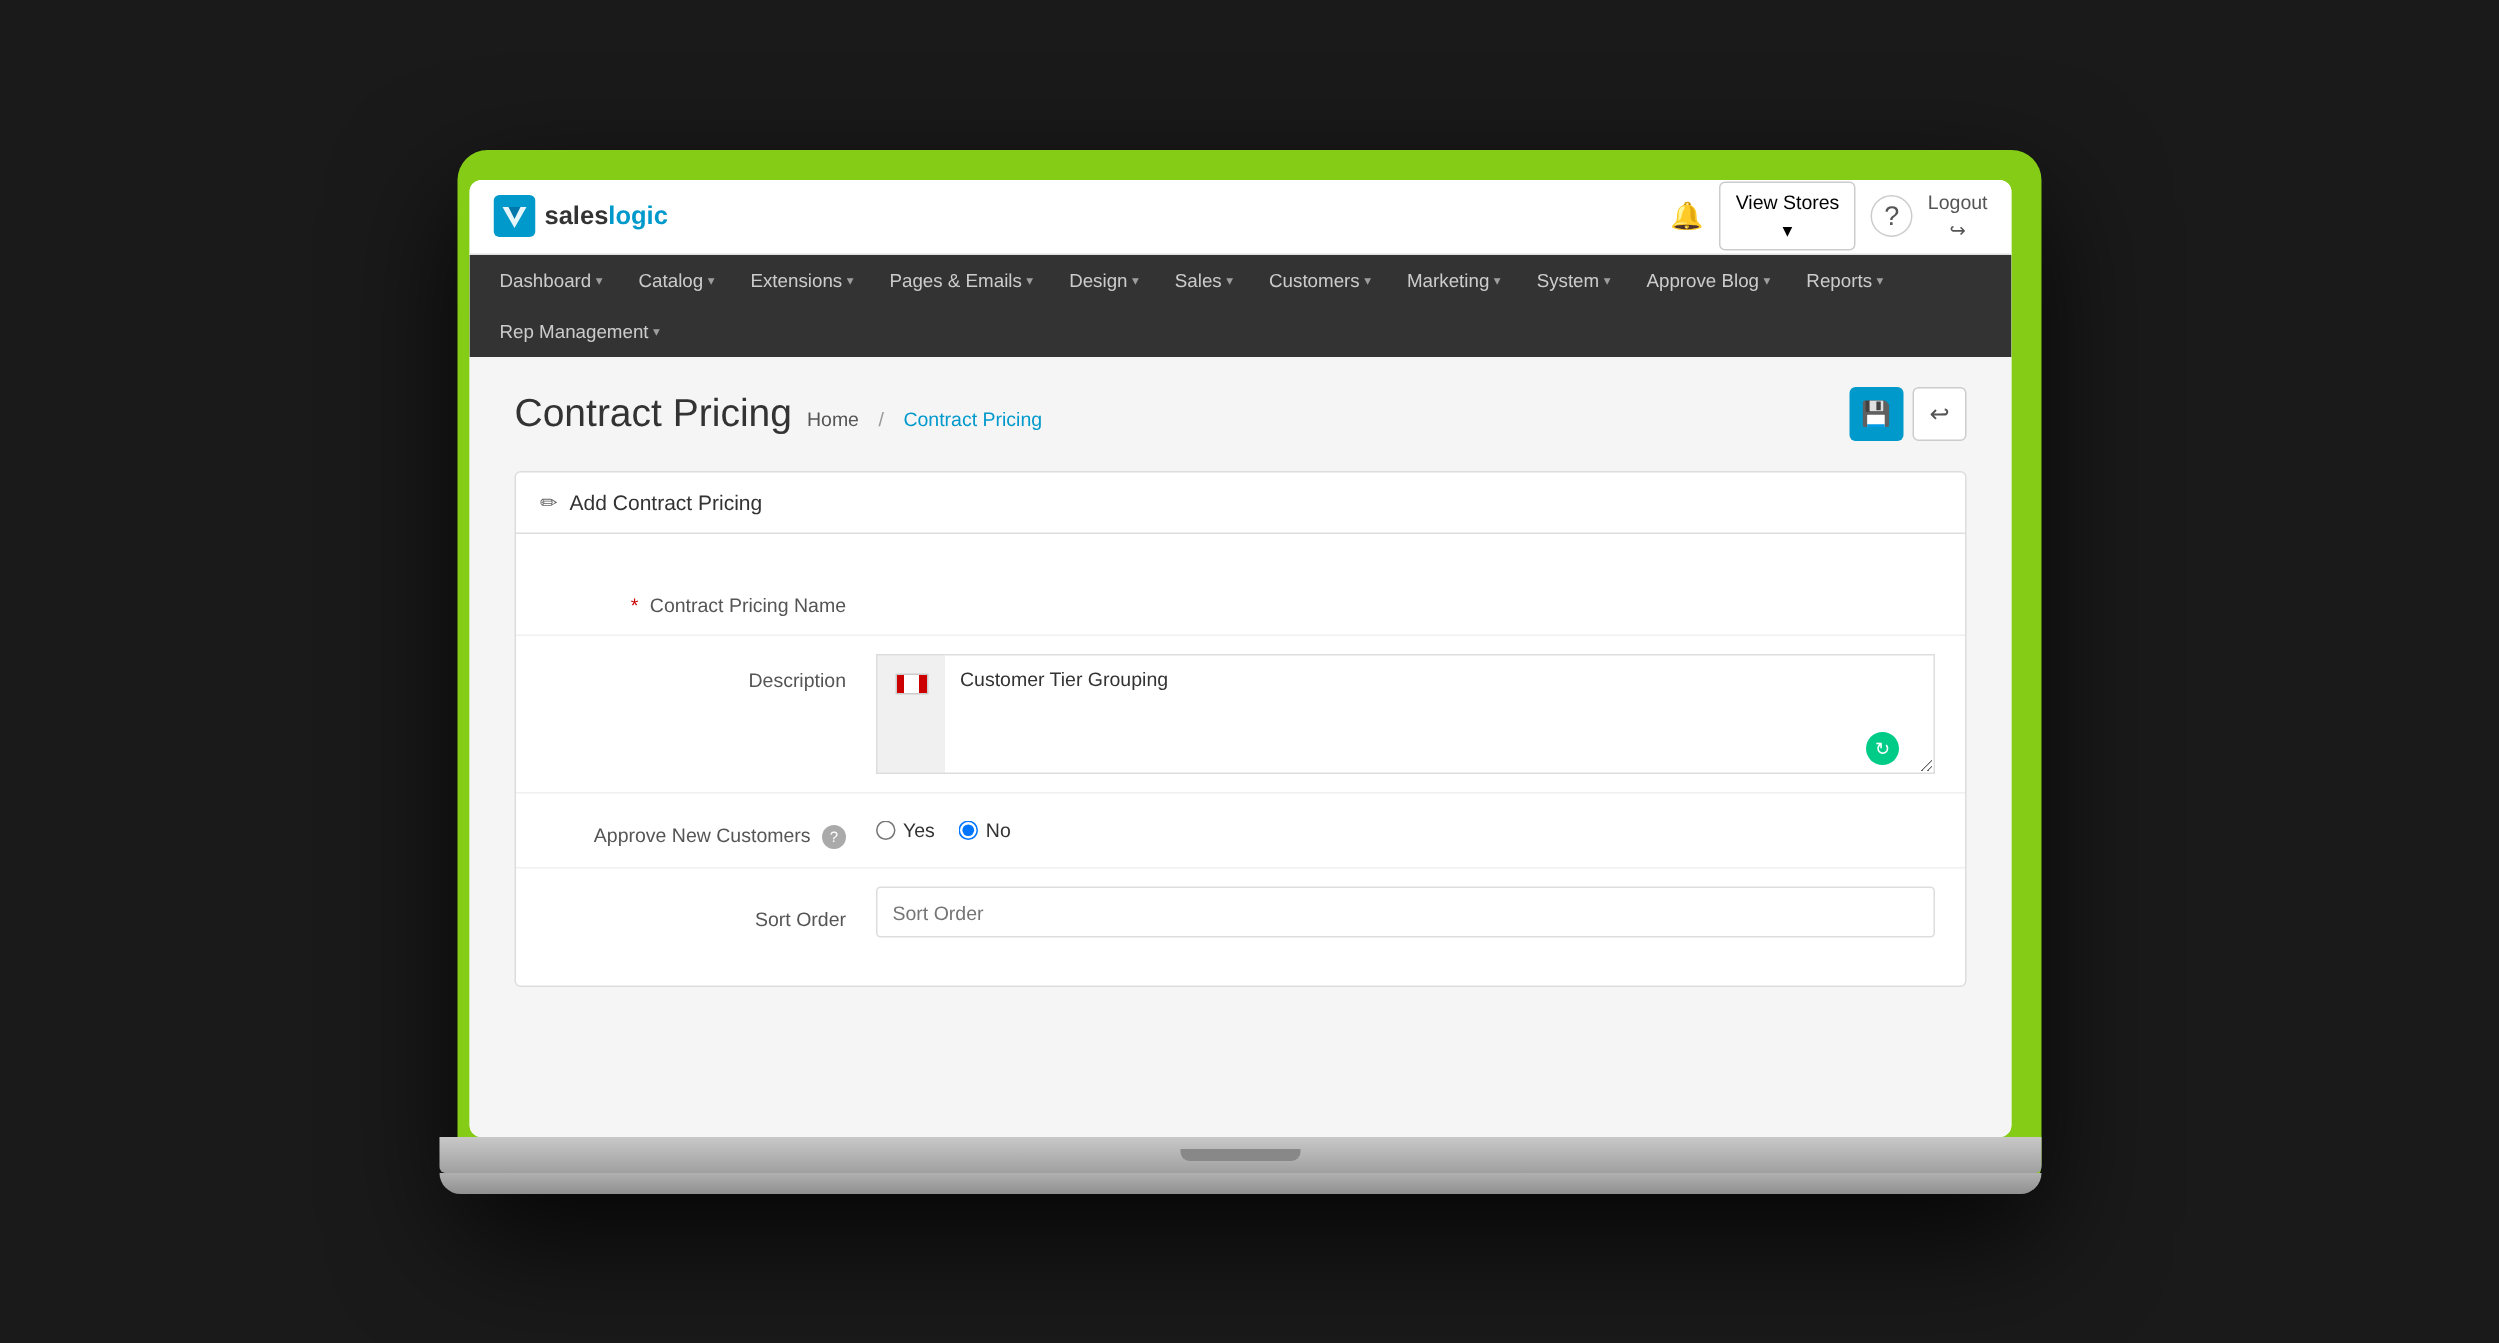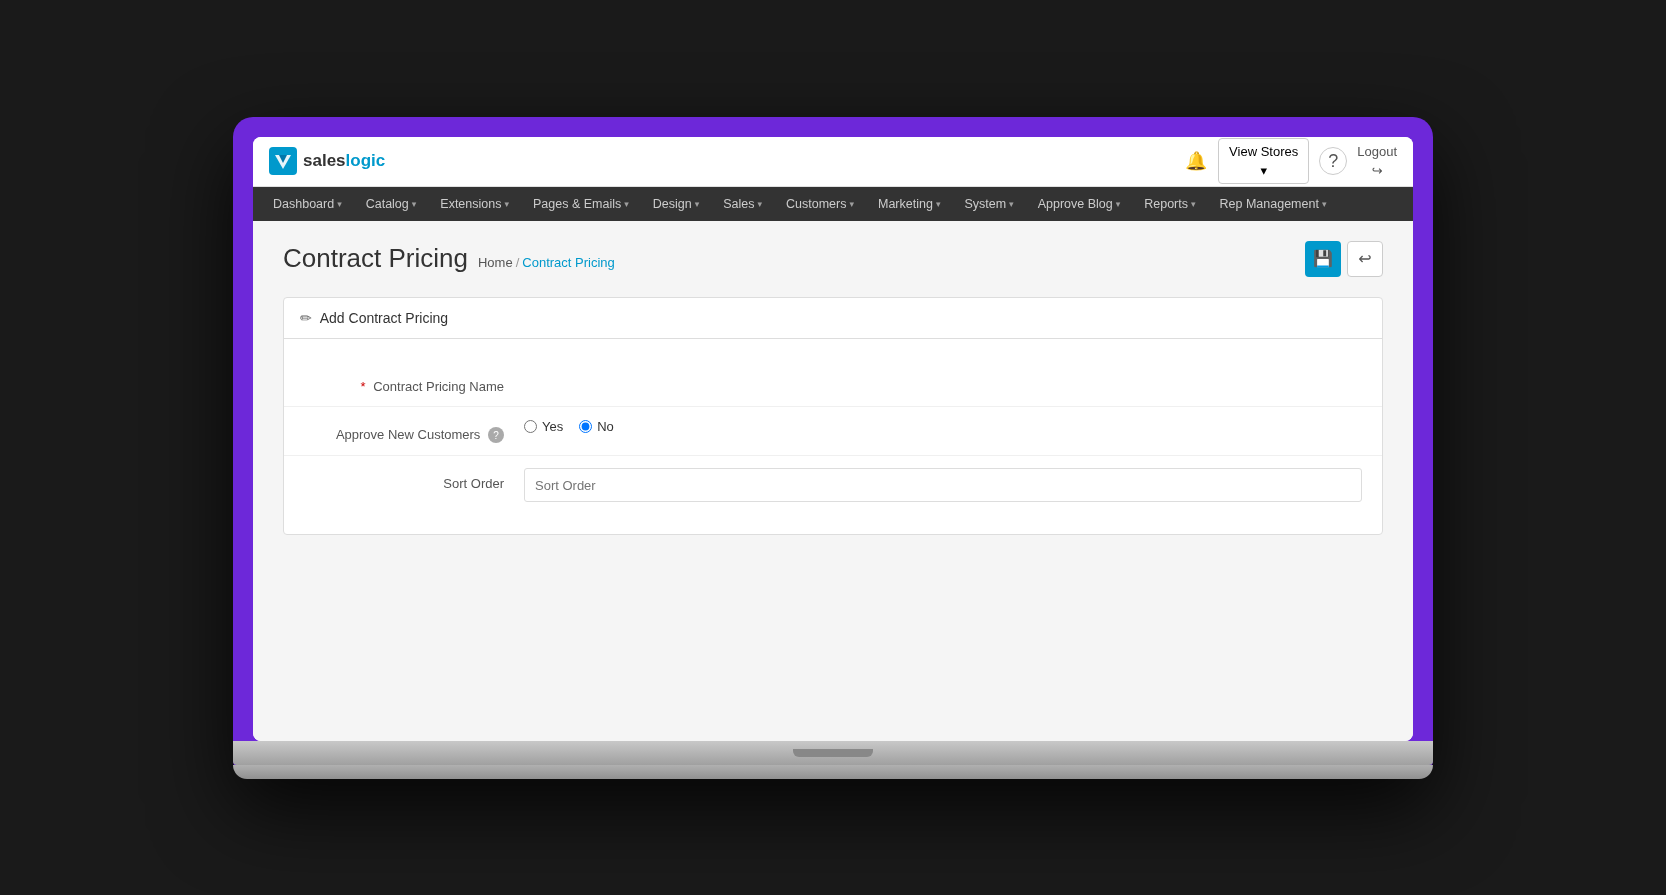--- a/index.html
+++ b/index.html
@@ -5,24 +5,24 @@
     * { box-sizing: border-box; margin: 0; padding: 0; }
     body {
       background: #1a1a1a;
       display: flex;
       justify-content: center;
       align-items: center;
       min-height: 100vh;
       font-family: -apple-system, BlinkMacSystemFont, 'Segoe UI', Arial, sans-serif;
     }
     .laptop-outer {
-      width: 1200px;
-      background: #6d28d9;
+      width: 1056px;
+      background: #84cc16;
       border-radius: 20px;
-      padding: 20px 20px 0 20px;
+      padding: 20px 20px 0 8px;
       box-shadow: 0 30px 80px rgba(0,0,0,0.8);
       position: relative;
     }
     .laptop-screen {
       background: #fff;
       border-radius: 8px;
       overflow: hidden;
       min-height: 600px;
     }
     .laptop-bottom {
@@ -155,21 +155,21 @@
       gap: 10px;
     }
     .page-title {
       font-size: 26px;
       font-weight: 300;
       color: #333;
     }
     .breadcrumb {
       display: flex;
       align-items: center;
-      gap: 3px;
+      gap: 13px;
       font-size: 13px;
       text-align: center;
     }
     .breadcrumb-home {
       color: #555;
     }
     .breadcrumb-sep { color: #999; }
     .breadcrumb-current { color: #0099cc; text-decoration: none; }
     .header-actions {
       display: flex;
@@ -216,21 +216,21 @@
       gap: 8px;
       font-size: 14px;
       color: #333;
     }
     .form-card-header .pencil-icon { color: #666; font-size: 14px; }
     .form-body {
       padding: 20px 0;
     }
     .form-row {
       display: flex;
-      align-items: flex-start;
+      align-items: center;
       padding: 12px 20px;
       border-bottom: 1px solid #f0f0f0;
     }
     .form-row:last-child { border-bottom: none; }
     .form-label {
       width: 220px;
       min-width: 220px;
       text-align: right;
       padding-right: 20px;
       font-size: 13px;
@@ -469,20 +469,32 @@
         </div>
         <div class="form-body">
 
           <div class="form-row">
             <div class="form-label">
               <span class="required-star">*</span>
               <span>Contract Pricing Name</span>
             </div>
           </div>
 
+          <div class="form-row" style="align-items: flex-start;">
+            <div class="form-label" style="padding-top:10px;">
+              <span>Description</span>
+            </div>
+            <div class="desc-control" style="flex:1;position:relative;">
+              <div class="desc-sidebar">
+                <div class="flag-ca" style="margin-top:4px;"></div>
+              </div>
+              <textarea class="desc-textarea" rows="4" style="">Customer Tier Grouping</textarea>
+              <div class="refresh-icon-circle">↻</div>
+            </div>
+          </div>
 
           <div class="form-row">
             <div class="form-label">
               <span>Approve New Customers</span>
               <span class="help-icon-sm">?</span>
             </div>
             <div class="form-control">
               <div class="radio-group">
                 <label class="radio-label">
                   <input type="radio" name="approve_new_customers" value="yes" style="">

